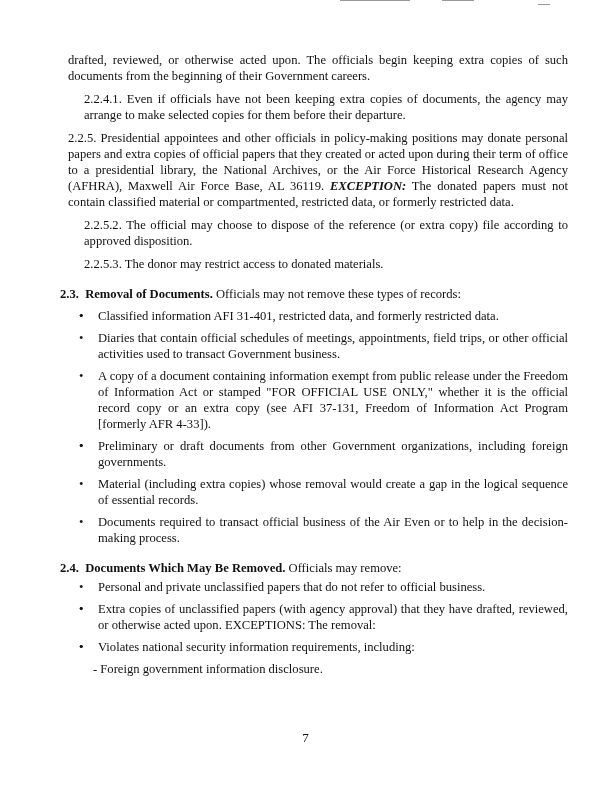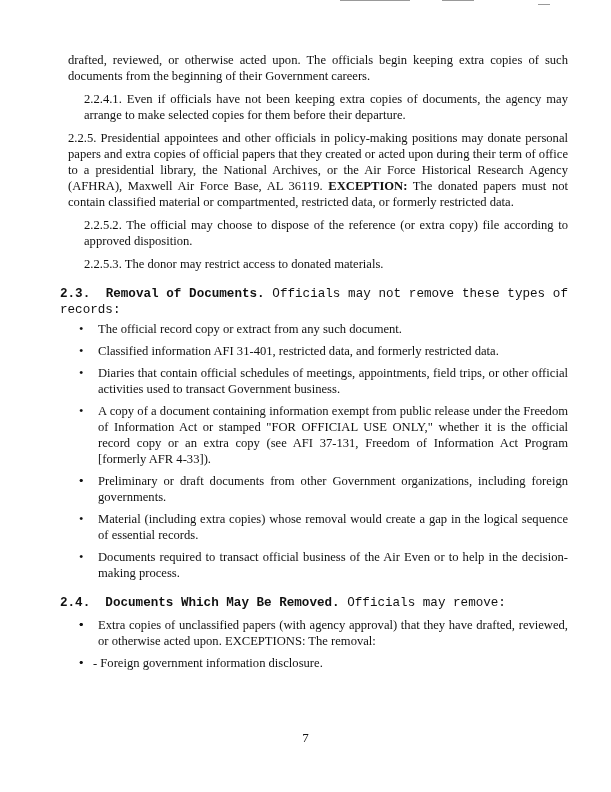--- a/index.html
+++ b/index.html
@@ -5,27 +5,27 @@
   html, body { margin: 0; padding: 0; background: #ffffff; }
   body {
     width: 611px; height: 792px; position: relative; overflow: hidden;
     font-family: "Liberation Serif", serif; color: #111; font-size: 12.6px;
   }
   .scan-mark { position: absolute; top: 0; height: 1px; background: #999; }
   .content { position: absolute; left: 68px; top: 52px; width: 500px; line-height: 16px; }
   p { margin: 0; text-align: justify; }
   .para { margin-bottom: 7px; }
   .sub { padding-left: 16px; margin-bottom: 7px; }
-  .section { margin-top: 14px; margin-left: -8px; margin-bottom: 3px; font-family: Liberation Mono, monospace; }
+  .section { margin-top: 14px; margin-left: -8px; margin-bottom: 3px; }
   .section b { font-weight: bold; }
   ul { list-style: none; margin: 0; padding: 0; }
   li { position: relative; padding-left: 30px; margin-bottom: 6px; text-align: justify; }
   li .bullet { position: absolute; left: 11px; top: 0; }
   .dash-item { padding-left: 25px; margin-bottom: 6px; }
-  .exc { font-weight: bold; }
+  .exc { font-weight: bold; font-style: italic; }
   .page-num { position: absolute; top: 730px; left: 0; width: 611px; text-align: center; font-size: 13px; }
 </style>
 </head>
 <body>
 
 <div class="scan-mark" style="left:340px;width:70px;"></div>
 <div class="scan-mark" style="left:442px;width:32px;"></div>
 <div class="scan-mark" style="left:538px;width:12px;top:4px;"></div>
 
 <div class="content">
@@ -35,36 +35,36 @@
   <p class="para">
     <span>2.2.5.  Presidential appointees and other officials in policy-making positions may donate personal papers and extra copies of official papers that they created or acted upon during their term of office to a presidential library, the National Archives, or the Air Force Historical Research Agency (AFHRA), Maxwell Air Force Base, AL 36119.  </span><span class="exc">EXCEPTION:</span><span>  The donated papers must not contain classified material or compartmented, restricted data, or formerly restricted data.</span>
   </p>
   <p class="sub">2.2.5.2.  The official may choose to dispose of the reference (or extra copy) file according to approved disposition.</p>
   <p class="sub">2.2.5.3.  The donor may restrict access to donated materials.</p>
 
   <p class="section">
     <b>2.3.</b>&nbsp;&nbsp;<b>Removal of Documents.</b><span> Officials may not remove these types of records:</span>
   </p>
   <ul>
-    <li><span class="bullet">•</span><span>The official record copy or extract from any such document.</span></li>
+    <li><span class="bullet">•</span></li>
     <li><span class="bullet">•</span><span>Classified information AFI 31-401, restricted data, and formerly restricted data.</span></li>
     <li><span class="bullet">•</span><span>Diaries that contain official schedules of meetings, appointments, field trips, or other official activities used to transact Government business.</span></li>
     <li><span class="bullet">•</span><span>A copy of a document containing information exempt from public release under the Freedom of Information Act or stamped "FOR OFFICIAL USE ONLY," whether it is the official record copy or an extra copy (see AFI 37-131, Freedom of Information Act Program [formerly AFR 4-33]).</span></li>
     <li><span class="bullet">•</span></li>
     <li><span class="bullet">•</span><span>Preliminary or draft documents from other Government organizations, including foreign governments.</span></li>
     <li><span class="bullet">•</span><span>Material (including extra copies) whose removal would create a gap in the logical sequence of essential records.</span></li>
     <li><span class="bullet">•</span><span>Documents required to transact official business of the Air Even or to help in the decision-making process.</span></li>
   </ul>
 
   <p class="section">
     <b>2.4.</b>&nbsp;&nbsp;<b>Documents Which May Be Removed.</b><span> Officials may remove:</span>
   </p>
   <ul>
-    <li><span class="bullet">•</span></li>
+    <li><span class="bullet">•</span><span>Personal and private unclassified papers that do not refer to official business.</span></li>
     <li><span class="bullet">•</span></li>
     <li><span class="bullet">•</span><span>Extra copies of unclassified papers (with agency approval) that they have drafted, reviewed, or otherwise acted upon.  EXCEPTIONS:  The removal:</span></li>
     <li><span class="bullet">•</span></li>
-    <li><span class="bullet">•</span></li>
+    <li><span class="bullet">•</span><span>Violates national security information requirements, including:</span></li>
   </ul>
   <p class="dash-item">- Foreign government information disclosure.</p>
 </div>
 
 <div class="page-num">7</div>
 
 </body></html>

